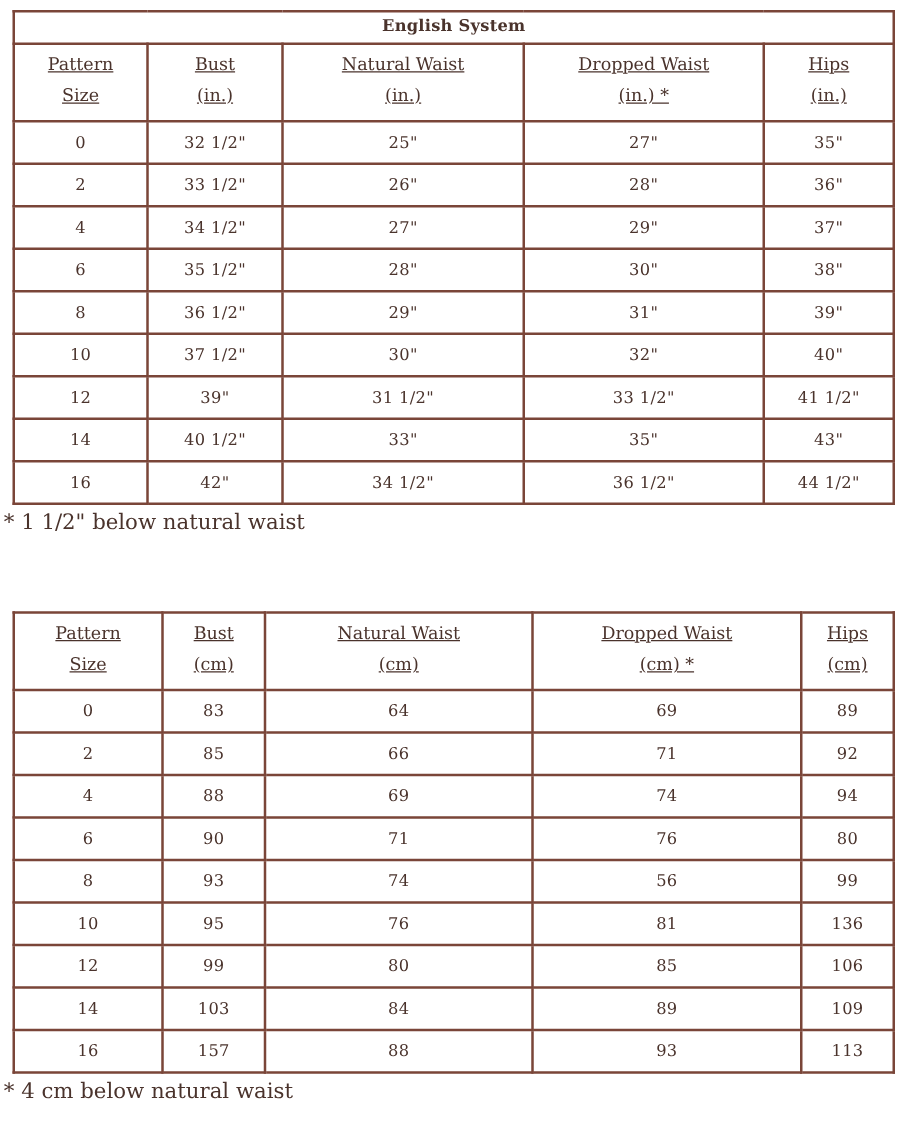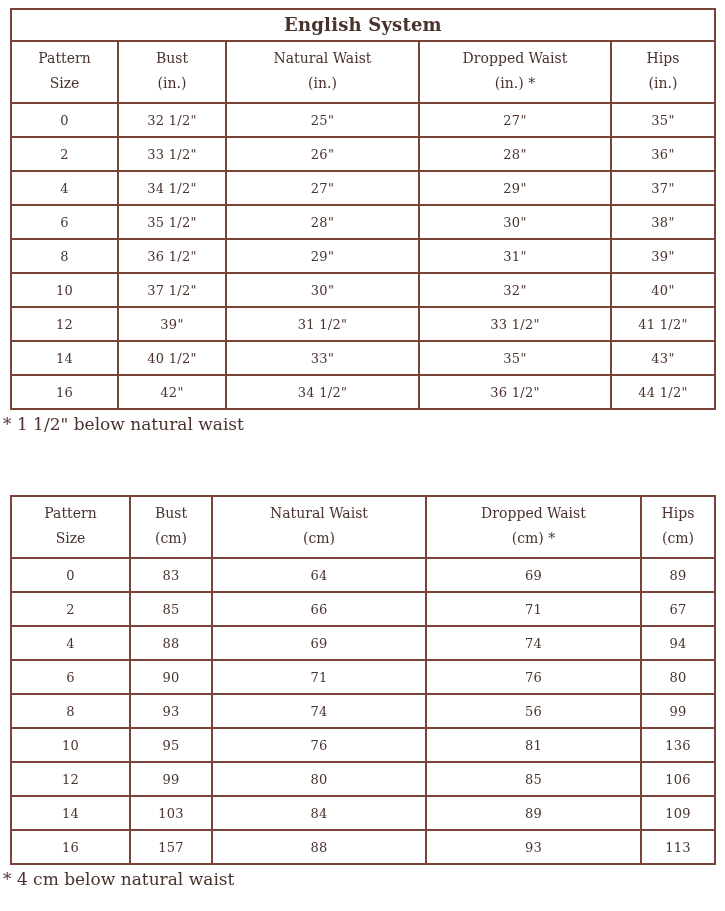--- a/index.html
+++ b/index.html
@@ -23,28 +23,29 @@
   }
   th,td{
     border:2px solid var(--border-color);
     text-align:center;
     vertical-align:middle;
     font-weight:normal;
     overflow:hidden;
   }
   .title-cell{
     font-weight:bold;
-    font-size:18px;
+    font-size:13px;
     padding:4px 0 5px 0;
     letter-spacing:0.2px;
     border-radius:12px;
   }
   .header-row th{
     font-size:14px;
     padding:4px 0 6px 0;
+    text-decoration:underline;
   }
   .hline{line-height:25px;}
   tbody td{
     font-size:13px;
     height:32px;
     padding:0;
     letter-spacing:0.3px;
   }
   .footnote{
     font-size:17px;
@@ -213,21 +214,21 @@
             <td>83</td>
             <td>64</td>
             <td>69</td>
             <td>89</td>
           </tr>
           <tr>
             <td>2</td>
             <td>85</td>
             <td>66</td>
             <td>71</td>
-            <td>67</td>
+            <td>92</td>
           </tr>
           <tr>
             <td>4</td>
             <td>88</td>
             <td>69</td>
             <td>74</td>
             <td>94</td>
           </tr>
           <tr>
             <td>6</td>

